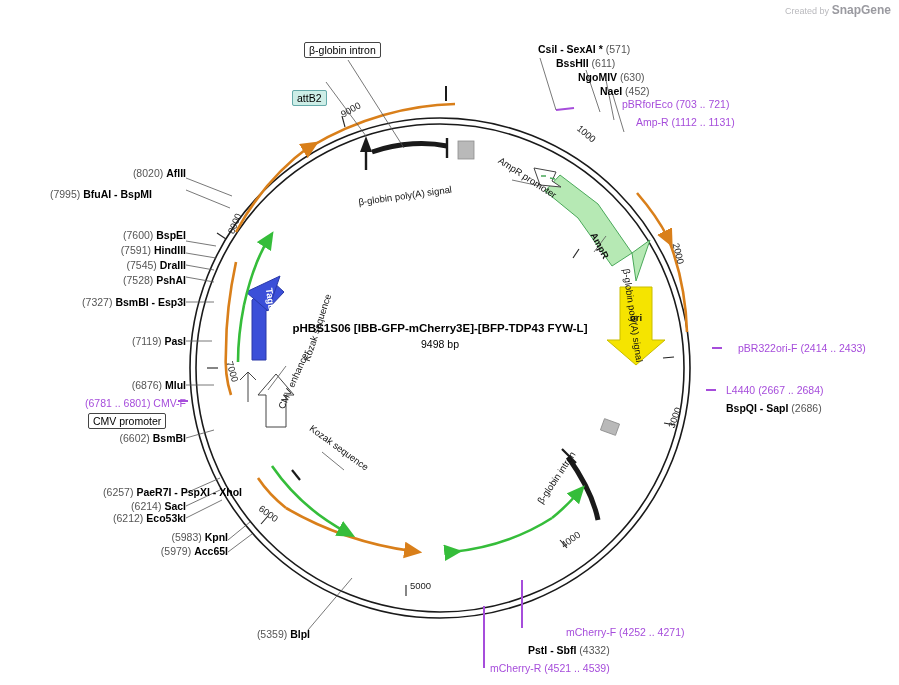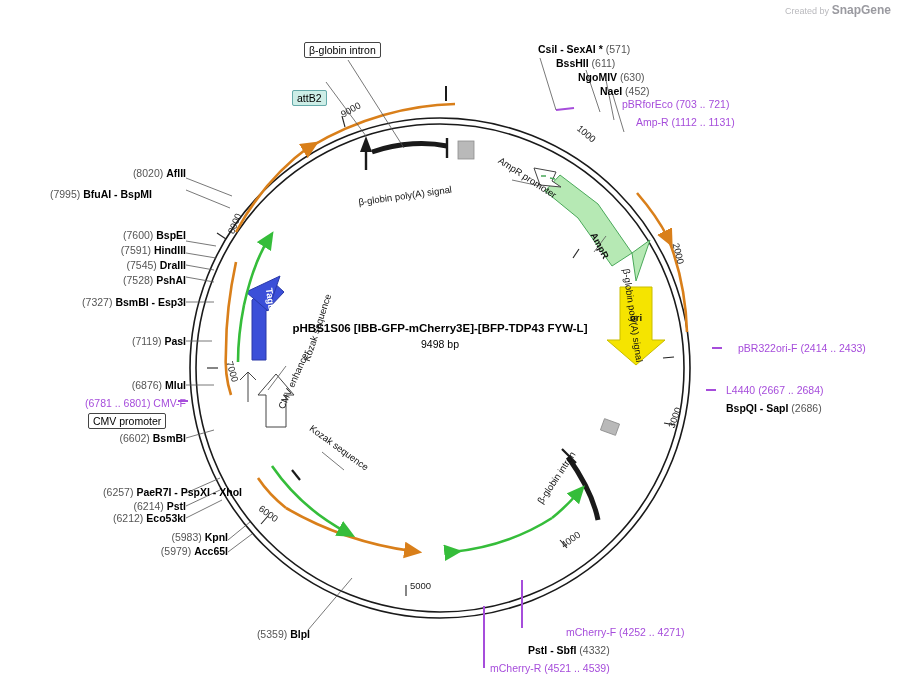--- a/index.html
+++ b/index.html
@@ -280,21 +280,21 @@
   <div class="lbl right" style="left:0px;top:432px;width:186px;">
     <span class="gray">(6602)</span>
     <span class="bold">BsmBI</span>
   </div>
   <div class="lbl right" style="left:0px;top:486px;width:202px;padding-left:40px;">
     <span class="gray">(6257)</span>
     <span class="bold">PaeR7I  -  PspXI  -  XhoI</span>
   </div>
   <div class="lbl right" style="left:0px;top:500px;width:186px;">
     <span class="gray">(6214)</span>
-    <span class="bold">PstI</span>
+    <span class="bold">SacI</span>
   </div>
   <div class="lbl right" style="left:0px;top:512px;width:186px;">
     <span class="gray">(6212)</span>
     <span class="bold">Eco53kI</span>
   </div>
   <div class="lbl right" style="left:0px;top:531px;width:228px;">
     <span class="gray">(5983)</span>
     <span class="bold">KpnI</span>
   </div>
   <div class="lbl right" style="left:0px;top:545px;width:228px;">

